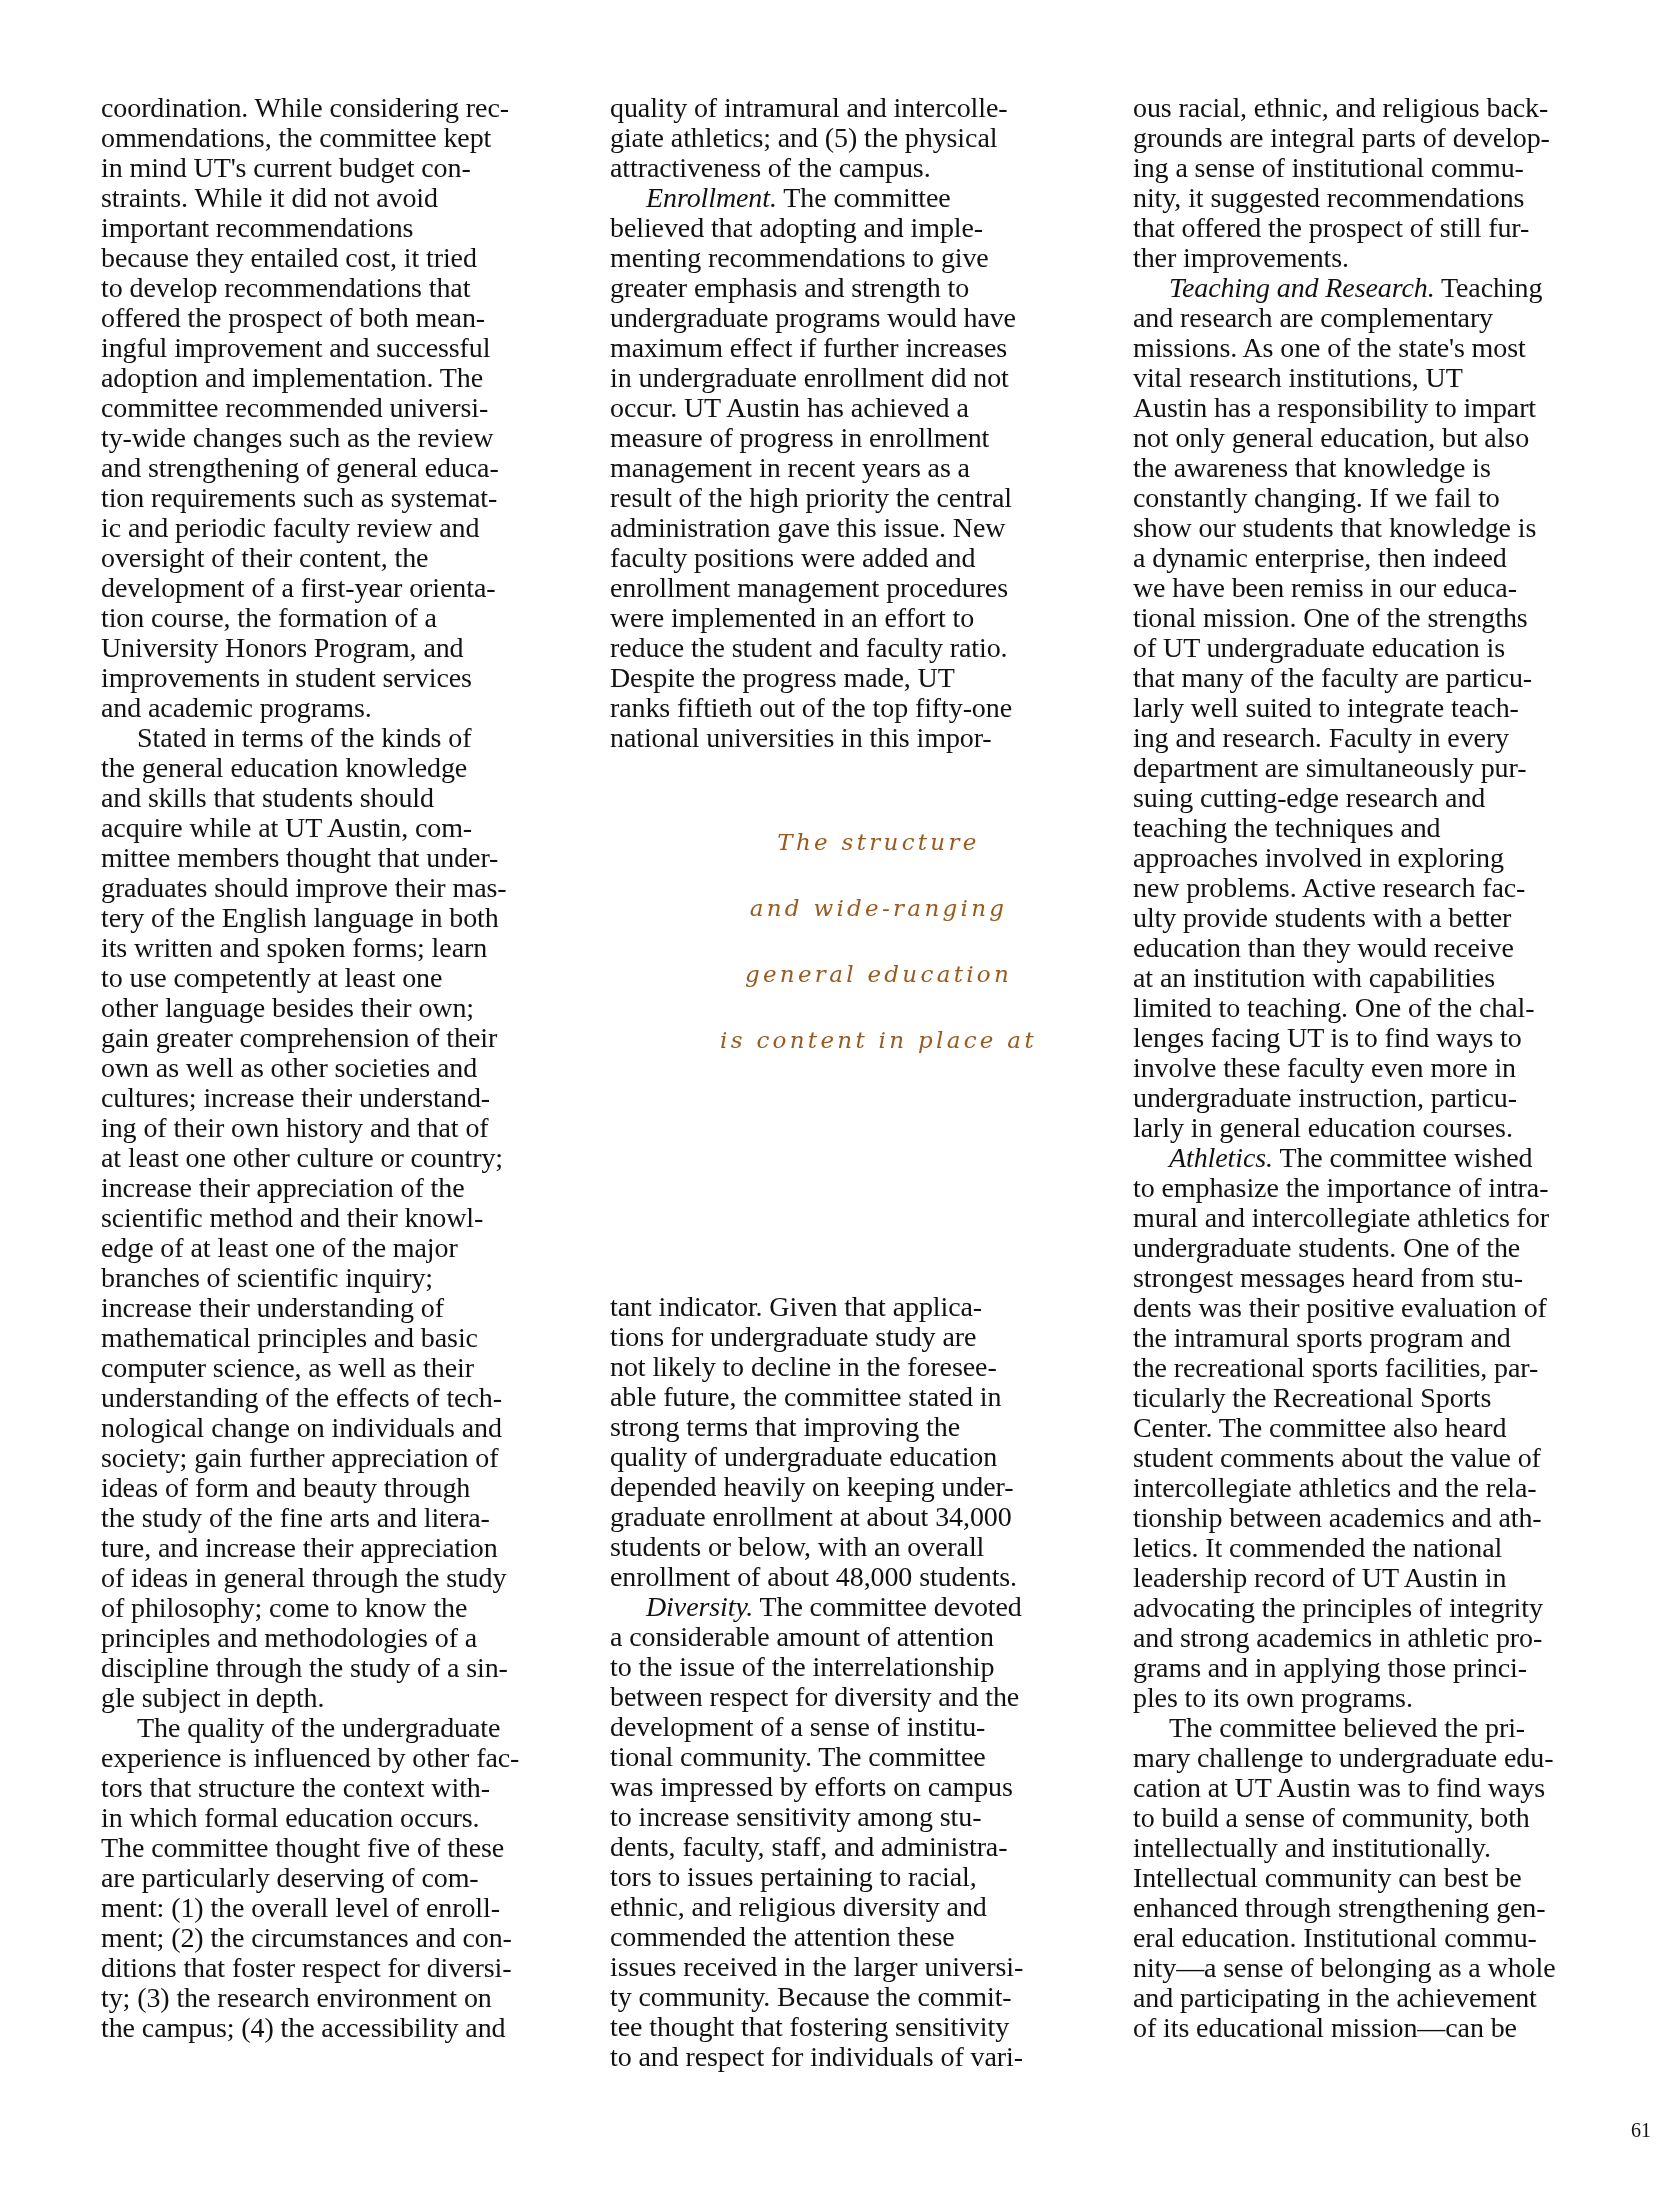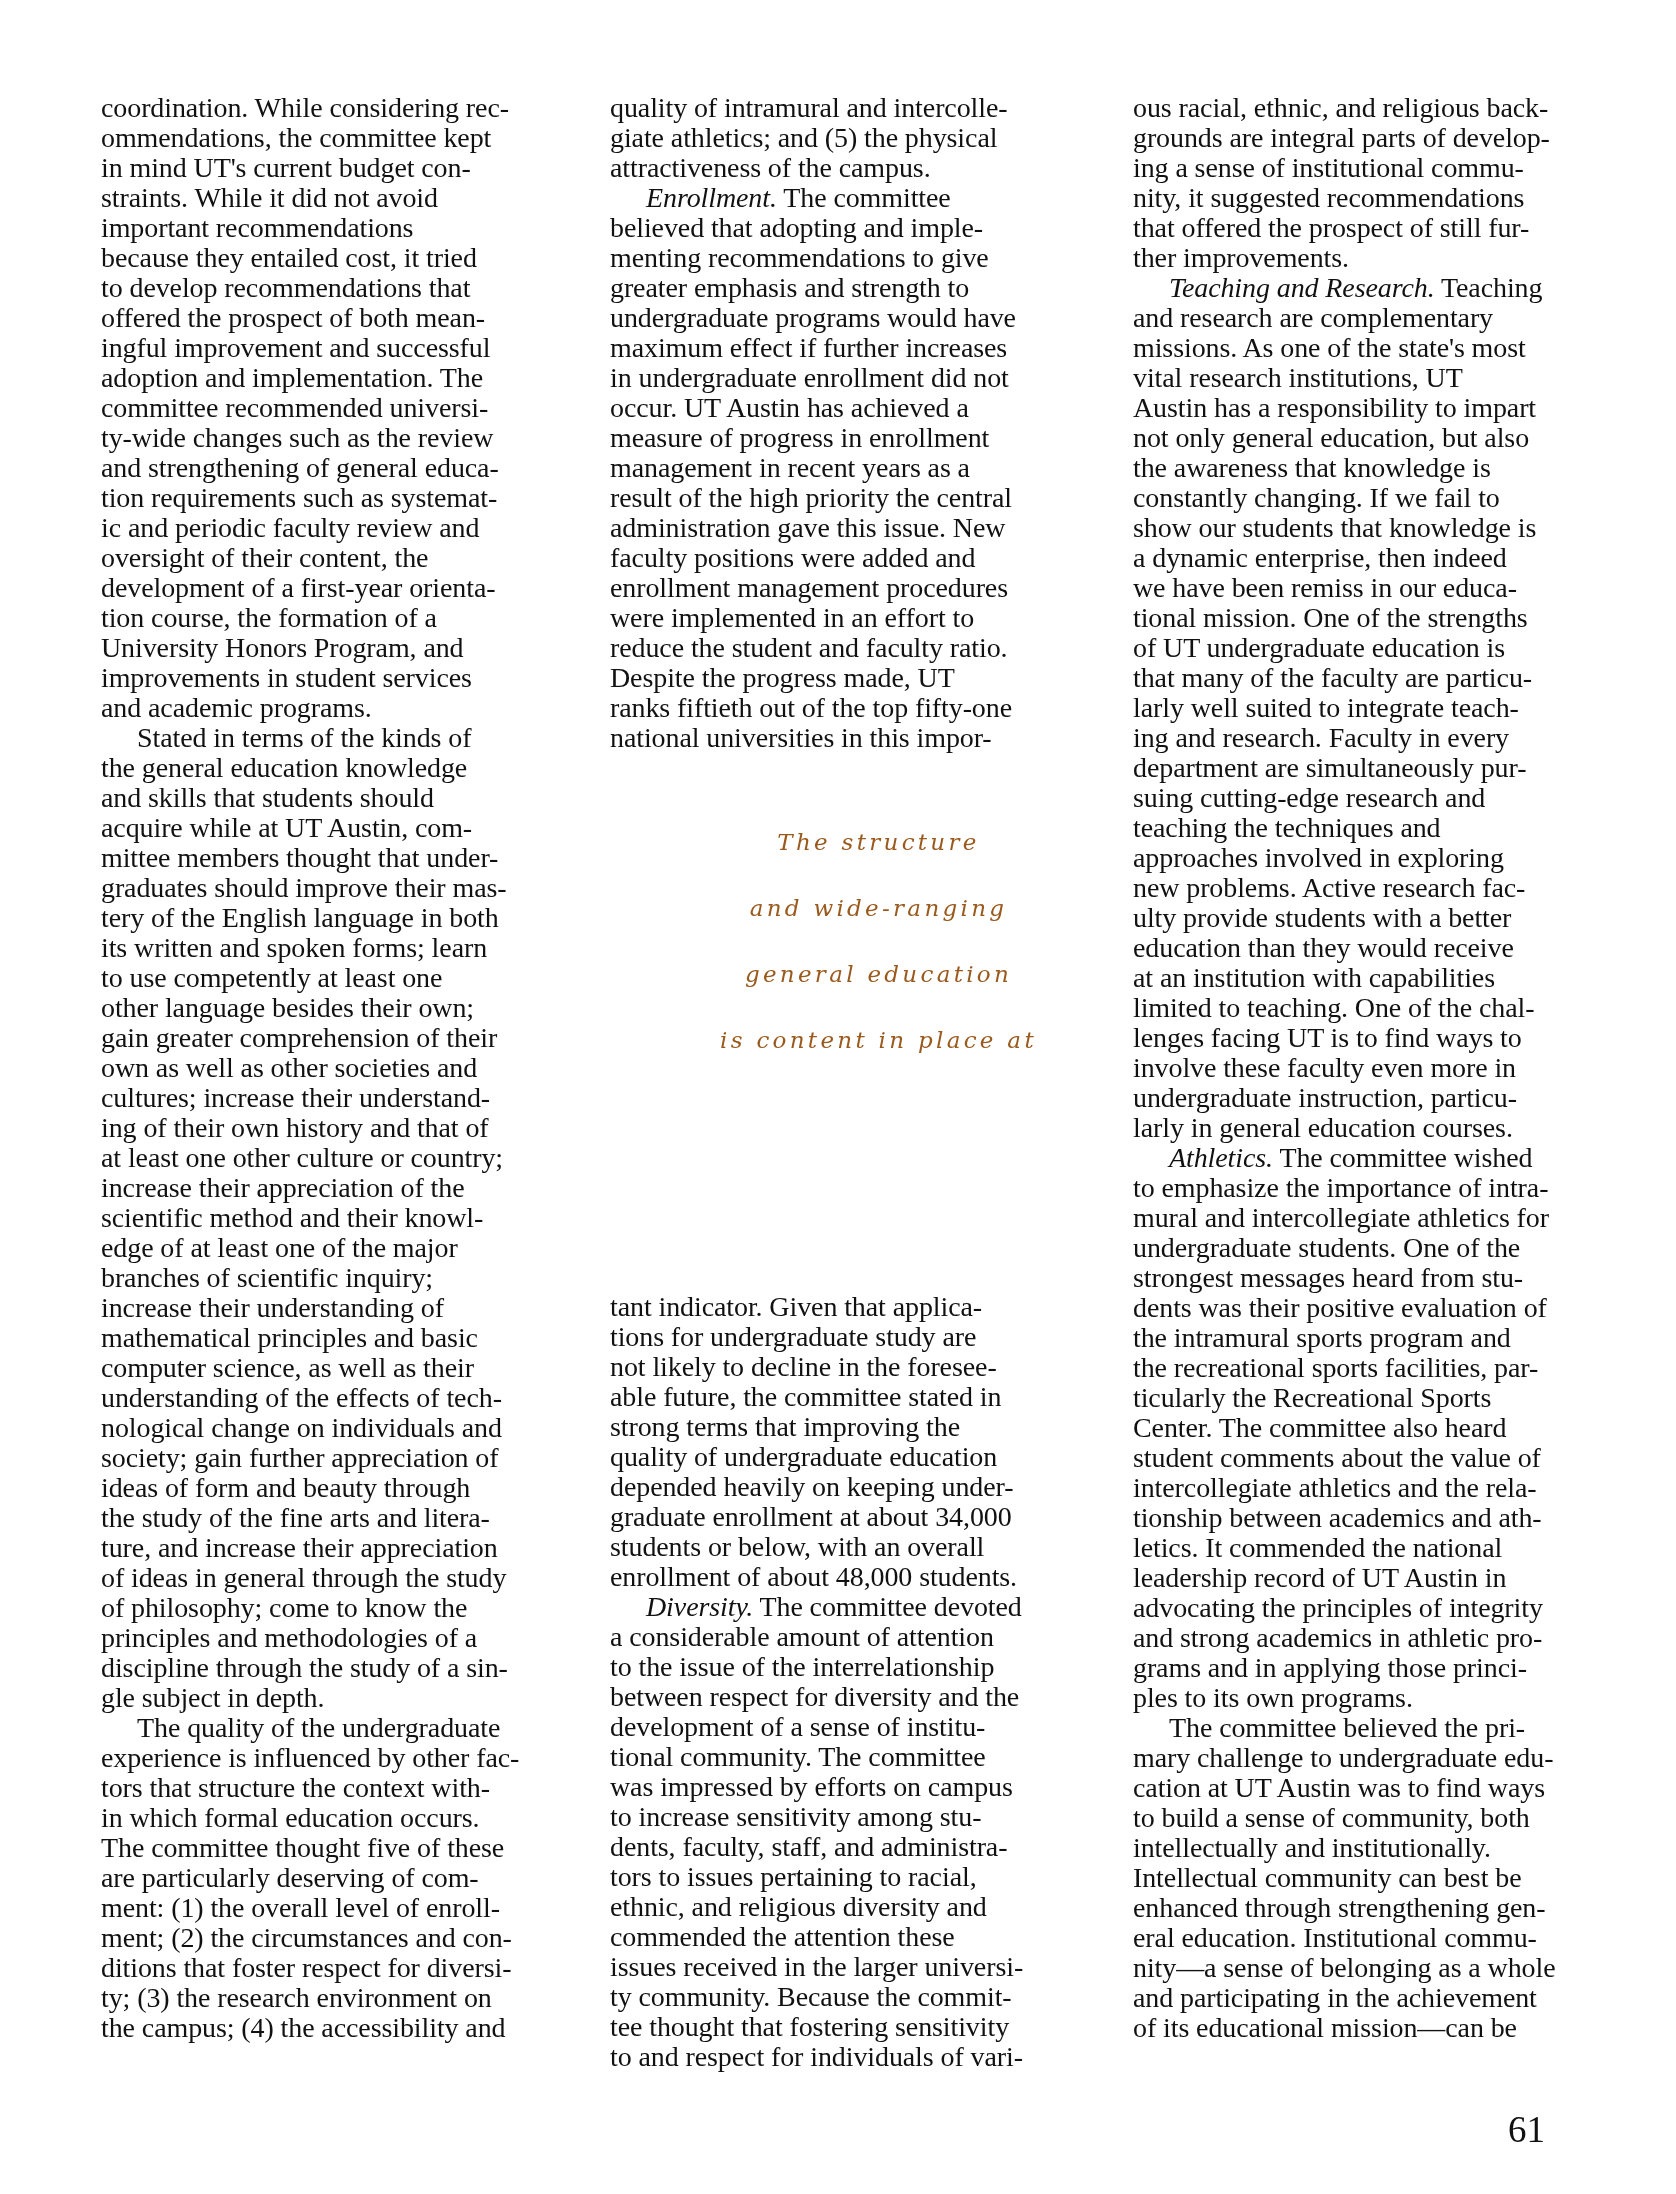--- a/index.html
+++ b/index.html
@@ -53,23 +53,23 @@
   }
   .pull-quote .q-line {
     display: block;
     white-space: nowrap;
   }
   .col-2-lower {
     top: 1292px;
   }
   .page-number {
     position: absolute;
-    left: 1508px;
+    left: 1631px;
     top: 2115px;
-    font-size: 37px;
+    font-size: 20px;
     line-height: 30px;
   }
 </style>
 </head>
 <body style="color: rgb(17, 17, 17); background: rgb(255, 255, 255);">
 
 <div class="page">
   <div class="column col-1">
       <span class="line"><span>coordination. While considering rec-</span></span>
       <span class="line"><span>ommendations, the committee kept</span></span>

